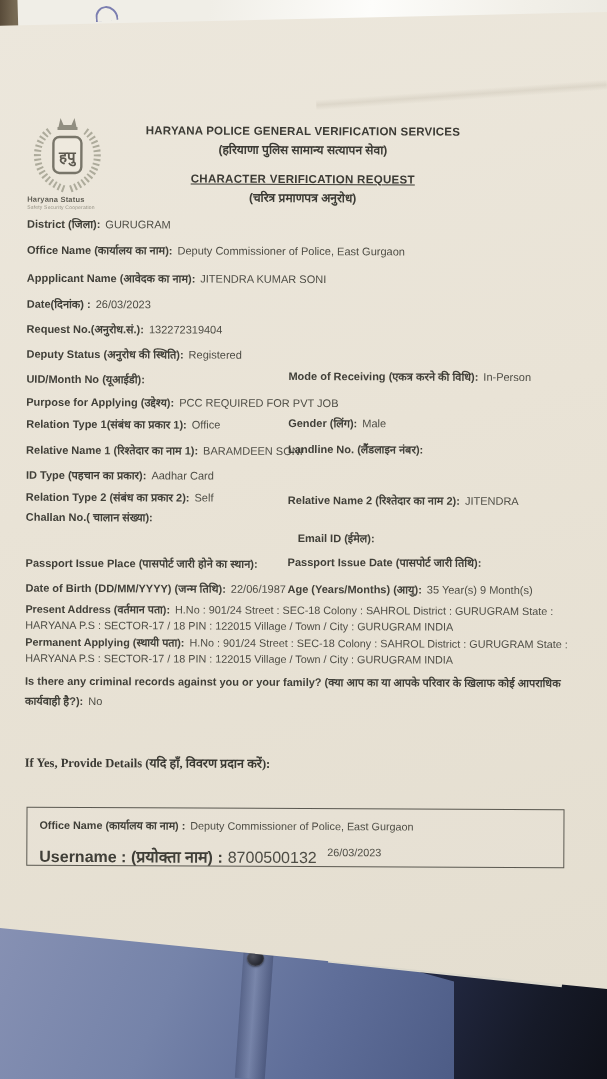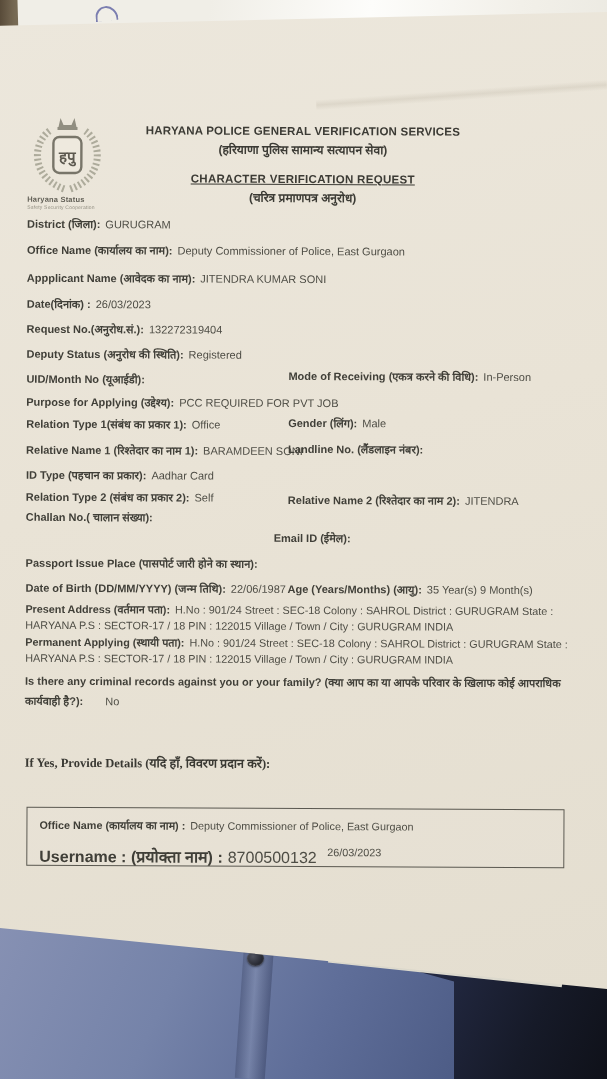--- a/index.html
+++ b/index.html
@@ -129,30 +129,31 @@
       <div class="row" style="top:431px"><span class="lbl">Relative Name 1 (रिश्तेदार का नाम 1):</span><span class="val">BARAMDEEN SONI</span></div>
       <div class="row col2" style="top:429px"><span class="lbl">Landline No. (लैंडलाइन नंबर):</span><span class="val"></span></div>
 
       <div class="row" style="top:456px"><span class="lbl">ID Type (पहचान का प्रकार):</span><span class="val">Aadhar Card</span></div>
 
       <div class="row" style="top:478px"><span class="lbl">Relation Type 2 (संबंध का प्रकार 2):</span><span class="val">Self</span></div>
       <div class="row col2" style="top:480px"><span class="lbl">Relative Name 2 (रिश्तेदार का नाम 2):</span><span class="val">JITENDRA</span></div>
 
       <div class="row" style="top:498px"><span class="lbl">Challan No.( चालान संख्या):</span><span class="val"></span></div>
 
-      <div class="row col2" style="top:518px;left:276px"><span class="lbl">Email ID (ईमेल):</span><span class="val"></span></div>
+      <div class="row col2" style="top:518px;left:300px"><span class="lbl">Email ID (ईमेल):</span><span class="val"></span></div>
 
       <div class="row" style="top:544px"><span class="lbl">Passport Issue Place (पासपोर्ट जारी होने का स्थान):</span><span class="val"></span></div>
+      <div class="row col2" style="top:542px"><span class="lbl">Passport Issue Date (पासपोर्ट जारी तिथि):</span><span class="val"></span></div>
 
       <div class="row" style="top:569px"><span class="lbl">Date of Birth (DD/MM/YYYY) (जन्म तिथि):</span><span class="val">22/06/1987</span></div>
       <div class="row col2" style="top:569px"><span class="lbl">Age (Years/Months) (आयु):</span><span class="val">35 Year(s) 9 Month(s)</span></div>
 
       <div class="block" style="top:591px"><span class="lbl">Present Address (वर्तमान पता):</span> <span class="val" style="margin-left:2px">H.No : 901/24 Street : SEC-18 Colony : SAHROL District : GURUGRAM State : HARYANA P.S : SECTOR-17 / 18 PIN : 122015 Village / Town / City : GURUGRAM INDIA</span></div>
       <div class="block" style="top:624px"><span class="lbl">Permanent Applying (स्थायी पता):</span> <span class="val" style="margin-left:2px">H.No : 901/24 Street : SEC-18 Colony : SAHROL District : GURUGRAM State : HARYANA P.S : SECTOR-17 / 18 PIN : 122015 Village / Town / City : GURUGRAM INDIA</span></div>
-      <div class="block" style="top:660px;font-size:11px;line-height:20px"><span class="lbl">Is there any criminal records against you or your family? (क्या आप का या आपके परिवार के खिलाफ कोई आपराधिक कार्यवाही है?):</span> <span class="val" style="margin-left:19px">No</span></div>
+      <div class="block" style="top:660px;font-size:11px;line-height:20px"><span class="lbl">Is there any criminal records against you or your family? (क्या आप का या आपके परिवार के खिलाफ कोई आपराधिक कार्यवाही है?):</span> <span class="val" style="margin-left:2px">No</span></div>
 
       <div class="ifyes" style="top:743px">If Yes, Provide Details (यदि हाँ, विवरण प्रदान करें):</div>
 
       <div class="fbox">
         <div class="fline1"><span class="lbl">Office Name (कार्यालय का नाम) :</span><span class="val">Deputy Commissioner of Police, East Gurgaon</span></div>
         <div class="fline2"><span class="lbl">Username : (प्रयोक्ता नाम) :</span><span class="val">8700500132</span></div>
         <div class="fdate">26/03/2023</div>
       </div>
 
     </div>

